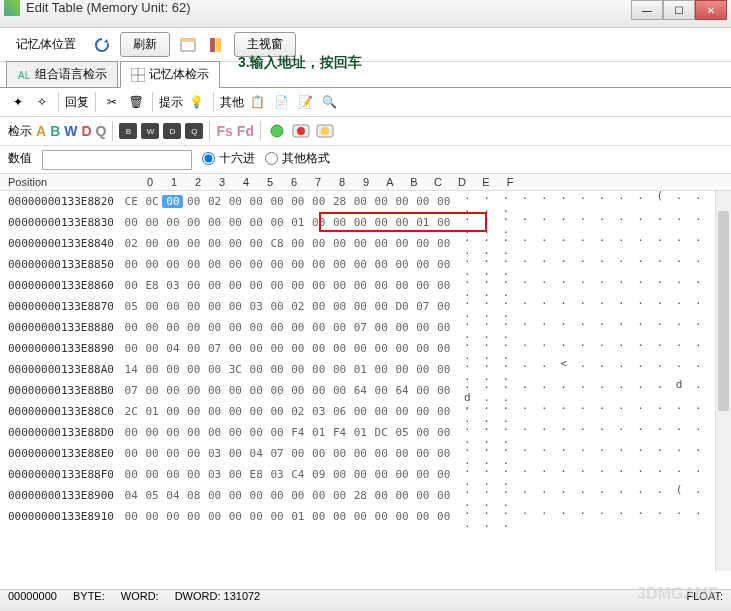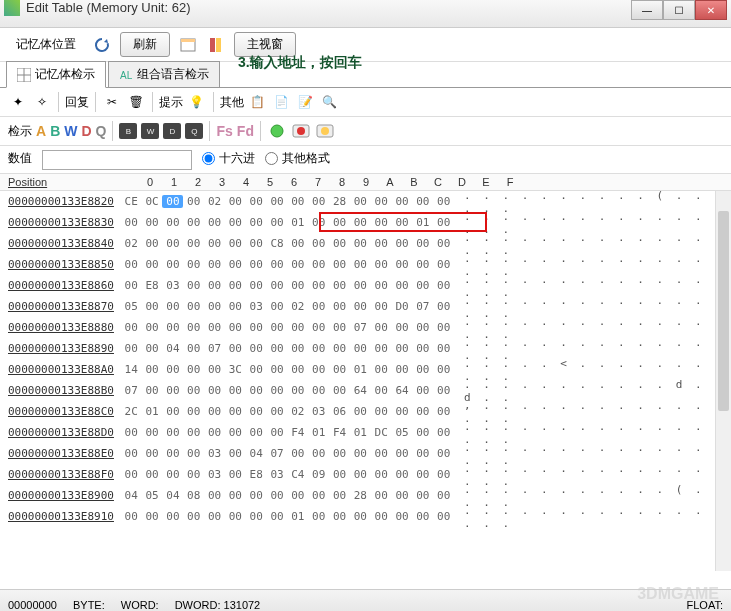--- a/index.html
+++ b/index.html
@@ -30,35 +30,35 @@
     .sep { width: 1px; height: 20px; background: #ccc; margin: 0 2px; }
     
     .a-icon { font-weight: bold; font-size: 14px; }
     .col-A { color: #d93; } .col-B { color: #3a8; } .col-W { color: #36c; } .col-D { color: #c55; } .col-Q { color: #888; }
     
     .value-bar { padding: 4px 8px; display: flex; align-items: flex-start; gap: 10px; border-bottom: 1px solid #ddd; height: 28px; }
     .value-input { width: 150px; height: 20px; border: 1px solid #aaa; padding: 2px; }
     .radio-lbl { display: flex; align-items: center; gap: 4px; }
     
     .hex-header { display: flex; padding: 2px 8px; font-size: 11px; color: #333; background: #fafafa; border-bottom: 1px solid #ddd; }
-    .pos-col { width: 130px; text-decoration: underline; }
+    .pos-col { width: 130px; }
     .hex-col { width: 24px; text-align: center; }
     .ascii-area { flex: 1; padding-left: 10px; letter-spacing: 2px; }
     
     .hex-body { height: 380px; overflow-y: auto; background: #fff; position: relative; }
     .hex-row { display: flex; padding: 1px 8px; font-size: 11px; font-family: Consolas, monospace; color: #555; height: 21px; align-items: center; }
     .hex-row .pos-col { color: #333; }
     .hex-cell { width: 24px; text-align: center; color: #666; }
     .hex-cell.hi { background: #4da3ff; color: #fff; border-radius: 2px; }
     .ascii-txt { padding-left: 10px; letter-spacing: 3px; color: #555; }
     
     .red-box { position: absolute; border: 2px solid #d11; pointer-events: none; }
     .annotation2 { position: absolute; top: 68px; left: 225px; color: #d11; font-size: 13px; font-weight: bold; z-index: 5; }
     
-    .statusbar { position: absolute; bottom: 0; left: 0; right: 0; height: 22px; background: linear-gradient(#f4f4f4,#e8e8e8); border-top: 1px solid #ccc; display: flex; align-items: flex-end; padding: 0 8px; font-size: 11px; gap: 16px; }
+    .statusbar { position: absolute; bottom: 0; left: 0; right: 0; height: 22px; background: linear-gradient(#f4f4f4,#e8e8e8); border-top: 1px solid #ccc; display: flex; align-items: flex-start; padding: 0 8px; font-size: 11px; gap: 16px; }
     .statusbar span:last-child { margin-left: auto; }
     
     .watermark { position: absolute; bottom: 8px; right: 12px; color: #ccc; font-size: 16px; font-weight: bold; opacity: .6; pointer-events: none; }
     
     svg { display: block; }
     .scrollbar-v { position: absolute; right: 0; top: 0; bottom: 0; width: 16px; background: #f0f0f0; border-left: 1px solid #ddd; }
     .scrollbar-v .thumb { position: absolute; left: 2px; right: 2px; top: 20px; height: 200px; background: #ccc; border-radius: 2px; }
   </style>
 </head>
 <body>
@@ -93,36 +93,36 @@
         <rect x="2" y="1" width="5" height="14" fill="#c55"></rect>
         <rect x="8" y="1" width="5" height="14" fill="#fc5"></rect>
       </svg>
     </span>
   <span class="top-btn">主视窗</span>
 </div>
 
 <div class="annotation1">3.输入地址，按回车</div>
 
 <div class="tabs">
+  <div class="tab inactive">
+    <span class="tab-icon">
+        <svg width="14" height="14">
+          <text x="1" y="11" font-size="10" fill="#3a8">AL</text>
+        </svg>
+      </span>
+    <span>组合语言检示</span>
+  </div>
   <div class="tab">
     <span class="tab-icon">
         <svg width="14" height="14">
           <rect width="14" height="14" fill="#fff" stroke="#888"></rect>
           <path d="M0 7h14M7 0v14" stroke="#888"></path>
         </svg>
       </span>
     <span>记忆体检示</span>
-  </div>
-  <div class="tab inactive">
-    <span class="tab-icon">
-        <svg width="14" height="14">
-          <text x="1" y="11" font-size="10" fill="#3a8">AL</text>
-        </svg>
-      </span>
-    <span>组合语言检示</span>
   </div>
 </div>
 
 <div class="sub-toolbar">
   <span class="icon-btn">✦</span>
   <span class="icon-btn">✧</span>
   <span class="sep"></span>
   <span>回复</span>
   <span class="sep"></span>
   <span class="icon-btn">✂</span>

